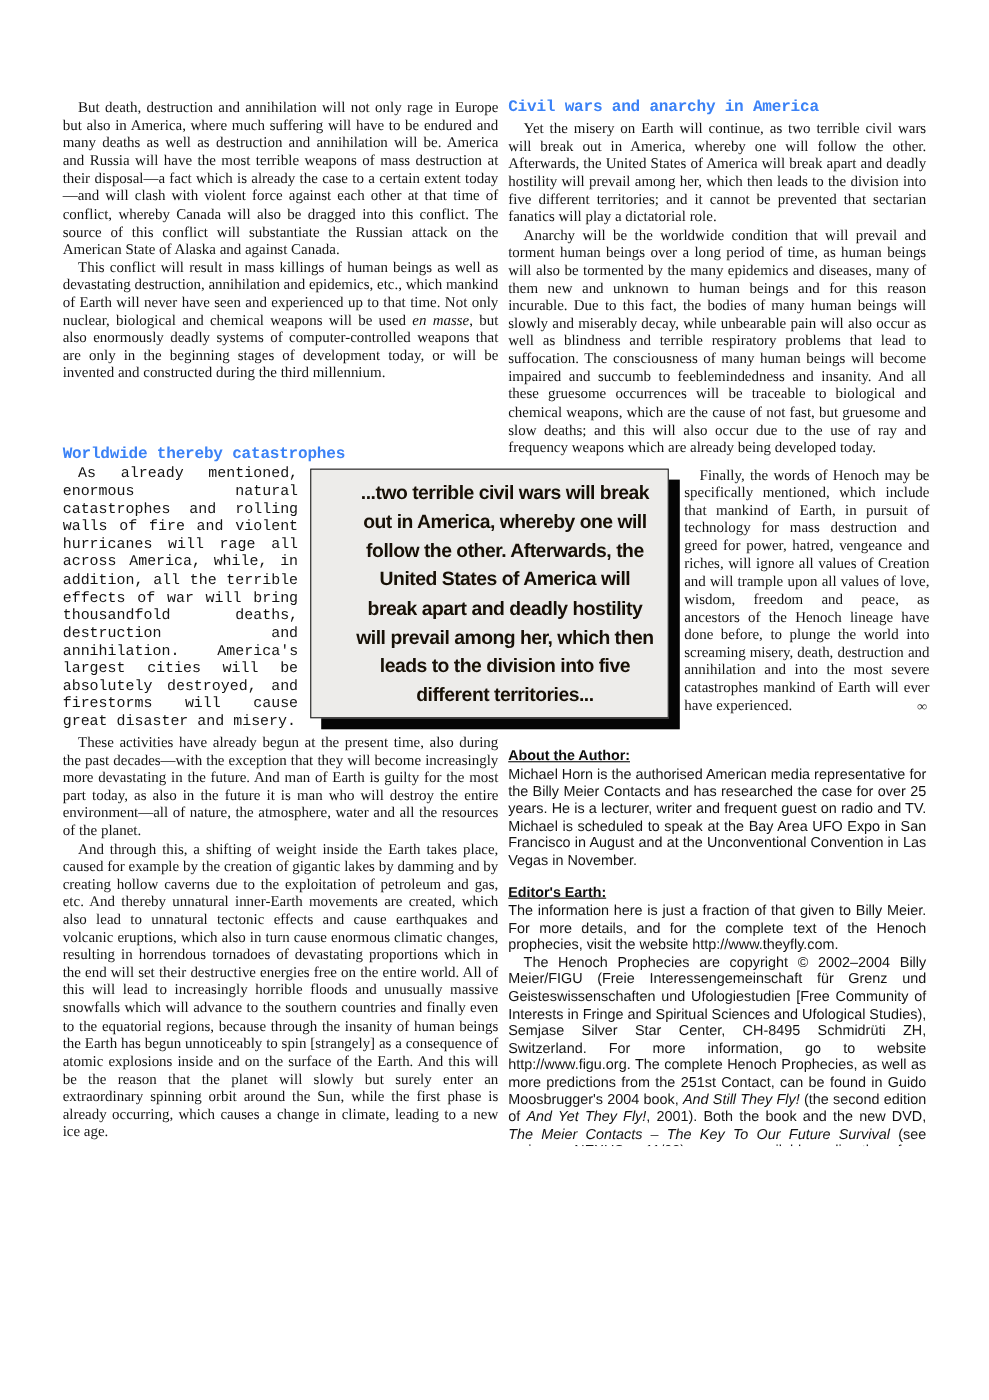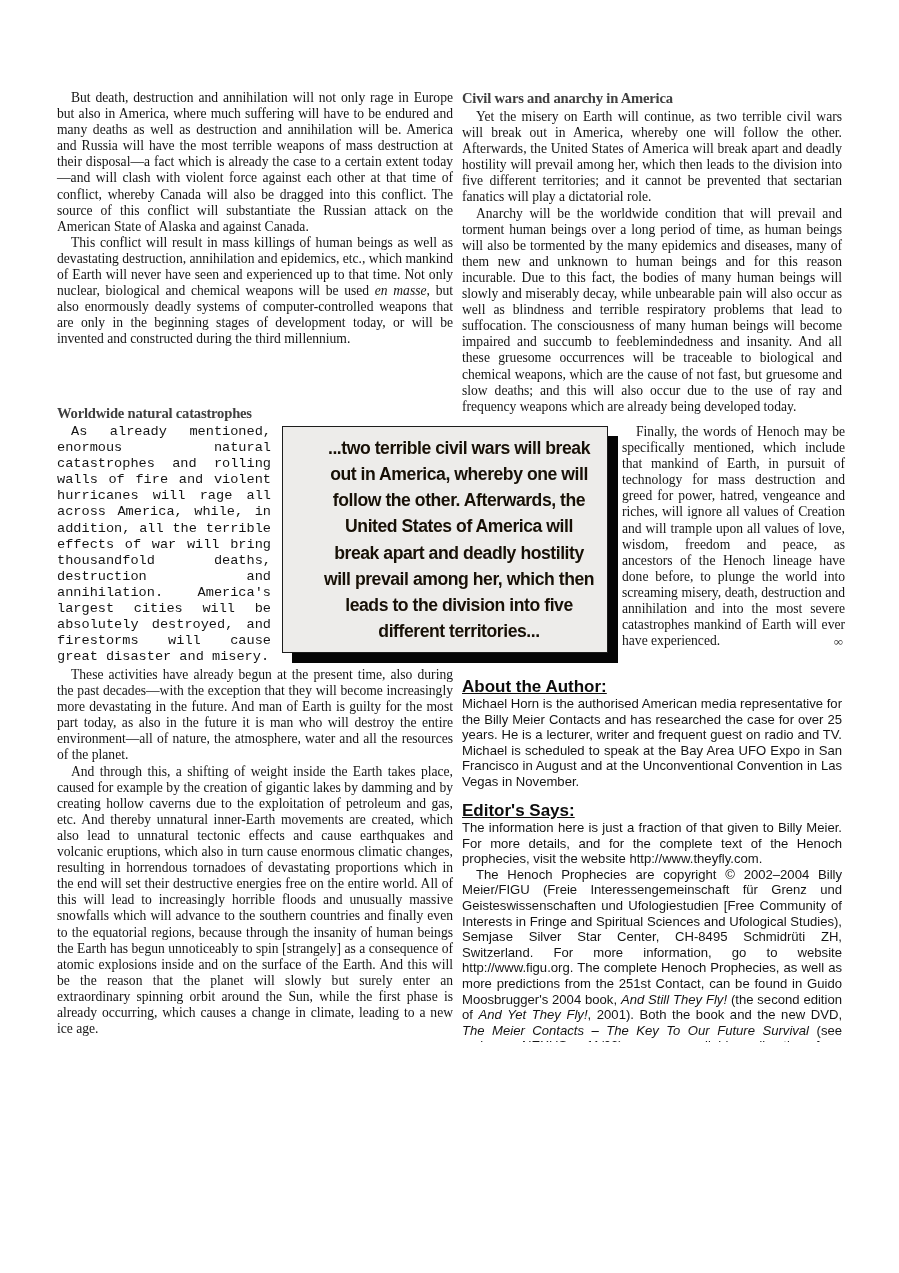--- a/index.html
+++ b/index.html
@@ -11,27 +11,27 @@
     color:#141414;
     overflow:hidden;
   }
   .block{position:absolute;}
   .serif-body{font-size:13.6px;line-height:16.1px;text-align:justify;}
   .serif-body p{margin:0;}
   .sans-body{font-family:"Liberation Sans", sans-serif;font-size:13.1px;line-height:15.6px;text-align:justify;}
   .sans-body p{margin:0;}
   .indent{text-indent:14px;}
   .sec-heading{
-    font-family:Liberation Serif, serif;
+    font-family:Liberation Mono, monospace;
     font-weight:bold;font-size:14.6px;line-height:17px;
-    letter-spacing:-0.2px;color:#404040;margin:0;
+    letter-spacing:-0.2px;color:#3b82f6;margin:0;
   }
   .sub-heading{
     font-family:"Liberation Sans", sans-serif;
-    font-weight:bold;font-size:17px;line-height:16px;
+    font-weight:bold;font-size:13px;line-height:16px;
     text-decoration:underline;color:#0d0d0d;margin:0 0 1px 0;
   }
   .it{font-style:italic;}
   .pull-quote{
     background:#edecea;
     border:1.5px solid #1c1c1c;
     box-shadow:10px 10px 0 #050505;
     display:flex;align-items:center;justify-content:center;
     box-sizing:border-box;
     padding:6px 12px;
@@ -58,21 +58,21 @@
 </head>
 <body>
 
 <div class="page">
 
   <div class="block serif-body" style="left:57px;top:90px;width:396px;">
     <p class="indent">But death, destruction and annihilation will not only rage in Europe but also in America, where much suffering will have to be endured and many deaths as well as destruction and annihilation will be.  America and Russia will have the most terrible weapons of mass destruction at their disposal—a fact which is already the case to a certain extent today—and will clash with violent force against each other at that time of conflict, whereby Canada will also be dragged into this conflict.  The source of this conflict will substantiate the Russian attack on the American State of Alaska and against Canada.</p>
     <p class="indent"><span>This conflict will result in mass killings of human beings as well as devastating destruction, annihilation and epidemics, etc., which mankind of Earth will never have seen and experienced up to that time.  Not only nuclear, biological and chemical weapons will be used </span><span class="it">en masse</span><span>, but also enormously deadly systems of computer-controlled weapons that are only in the beginning stages of development today, or will be invented and constructed during the third millennium.</span></p>
   </div>
 
-  <h2 class="sec-heading block" style="left:57px;top:405px;width:280px;">Worldwide natural catastrophes</h2>
+  <h2 class="sec-heading block" style="left:57px;top:405px;width:280px;">Worldwide thereby catastrophes</h2>
 
   <div class="block serif-body narrow" style="left:57px;top:424px;width:214px;font-family:Liberation Mono, monospace;">
     <p class="indent">As already mentioned, enormous natural catastrophes and rolling walls of fire and violent hurricanes will rage all across America, while, in addition, all the terrible effects of war will bring thousandfold deaths, destruction and annihilation.  America's largest cities will be absolutely destroyed, and firestorms will cause great disaster and misery.</p>
   </div>
 
   <div class="block serif-body" style="left:57px;top:667px;width:396px;">
     <p class="indent">These activities have already begun at the present time, also during the past decades—with the exception that they will become increasingly more devastating in the future.  And man of Earth is guilty for the most part today, as also in the future it is man who will destroy the entire environment—all of nature, the atmosphere, water and all the resources of the planet.</p>
     <p class="indent">And through this, a shifting of weight inside the Earth takes place, caused for example by the creation of gigantic lakes by damming and by creating hollow caverns due to the exploitation of petroleum and gas, etc.  And thereby unnatural inner-Earth movements are created, which also lead to unnatural tectonic effects and cause earthquakes and volcanic eruptions, which also in turn cause enormous climatic changes, resulting in horrendous tornadoes of devastating proportions which in the end will set their destructive energies free on the entire world.  All of this will lead to increasingly horrible floods and unusually massive snowfalls which will advance to the southern countries and finally even to the equatorial regions, because through the insanity of human beings the Earth has begun unnoticeably to spin [strangely] as a consequence of atomic explosions inside and on the surface of the Earth.  And this will be the reason that the planet will slowly but surely enter an extraordinary spinning orbit around the Sun, while the first phase is already occurring, which causes a change in climate, leading to a new ice age.</p>
   </div>
 
@@ -92,21 +92,21 @@
     <p class="indent">Finally, the words of Henoch may be specifically mentioned, which include that mankind of Earth, in pursuit of technology for mass destruction and greed for power, hatred, vengeance and riches, will ignore all values of Creation and will trample upon all values of love, wisdom, freedom and peace, as ancestors of the Henoch lineage have done before, to plunge the world into screaming misery, death, destruction and annihilation and into the most severe catastrophes mankind of Earth will ever have experienced.</p>
     <span class="infinity">∞</span>
   </div>
 
   <div class="block sans-body" style="left:462px;top:679px;width:380px;">
     <h3 class="sub-heading">About the Author:</h3>
     <p>Michael Horn is the authorised American media representative for the Billy Meier Contacts and has researched the case for over 25 years.  He is a lecturer, writer and frequent guest on radio and TV.  Michael is scheduled to speak at the Bay Area UFO Expo in San Francisco in August and at the Unconventional Convention in Las Vegas in November.</p>
   </div>
 
   <div class="block sans-body" style="left:462px;top:803px;width:380px;">
-    <h3 class="sub-heading">Editor's Says:</h3>
+    <h3 class="sub-heading">Editor's Earth:</h3>
     <p>The information here is just a fraction of that given to Billy Meier.  For more details, and for the complete text of the Henoch prophecies, visit the website http://www.theyfly.com.</p>
     <p class="indent"><span>The Henoch Prophecies are copyright © 2002–2004 Billy Meier/FIGU (Freie Interessengemeinschaft für Grenz und Geisteswissenschaften und Ufologiestudien [Free Community of Interests in Fringe and Spiritual Sciences and Ufological Studies), Semjase Silver Star Center, CH-8495 Schmidrüti ZH, Switzerland.  For more information, go to website http://www.figu.org.  The complete Henoch Prophecies, as well as more predictions from the 251st Contact, can be found in Guido Moosbrugger's 2004 book, </span><span class="it">And Still They Fly!</span><span> (the second edition of </span><span class="it">And Yet They Fly!</span><span>, 2001).  Both the book and the new DVD, </span><span class="it">The Meier Contacts – The Key To Our Future Survival</span><span> (see review, NEXUS 11/03), are available directly from http://www.theyfly.com, or contact Michael Horn, PO Box 5163, Playa del Rey, California 90296, USA, email michael@theyfly.com.  Also see Michael Hesemann's interview, "Billy Meier's ET Contacts Are Real, Says His Son", in Twilight Zone, NEXUS 7/02.</span></p>
   </div>
 
   <div class="block footer" style="left:57px;top:1148px;width:786px;">
     <span>AUGUST – SEPTEMBER 2004</span>
     <span>www.nexusmagazine.com</span>
     <span>NEXUS • 61</span>
   </div>
 

